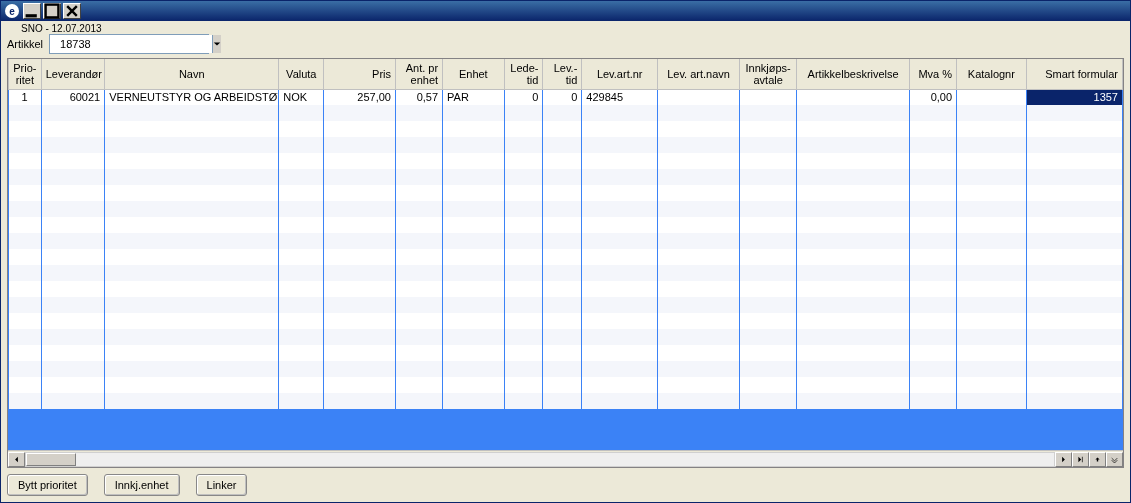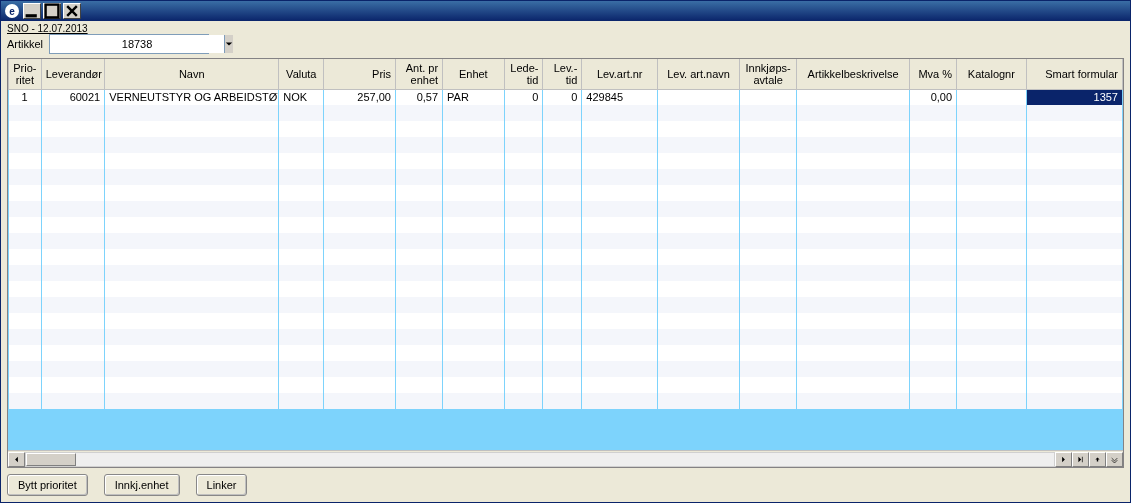--- a/index.html
+++ b/index.html
@@ -3,31 +3,31 @@
 <meta charset="utf-8">
 <style>
   * { box-sizing: border-box; }
   html, body { margin:0; padding:0; font-family: Tahoma, Arial, sans-serif; font-size:11px; color:#000; }
   .window { width:1131px; height:503px; border:1px solid #0a246a; background:#ece9d8; display:flex; flex-direction:column; }
   .titlebar { background:linear-gradient(to bottom,#3a6ea5,#0a246a); color:#fff; height:20px; display:flex; align-items:center; padding:0 2px 0 4px; font-weight:bold; font-size:12px; }
   .titlebar .ico { width:14px; height:14px; border-radius:50%; background:#fff; color:#0a246a; display:flex; align-items:center; justify-content:center; font-size:10px; margin-right:4px; font-weight:bold; }
   .titlebar .title { flex:1; }
   .winbtns { display:flex; gap:2px; }
   .winbtn { width:18px; height:16px; background:#d4d0c8; border:1px solid #fff; border-right-color:#404040; border-bottom-color:#404040; display:flex; align-items:center; justify-content:center; font-size:10px; color:#000; cursor:pointer; font-family:Arial; }
-  .toprow { display:flex; align-items:flex-end; padding:2px 6px 0 6px; gap:8px;text-decoration:underline;}
+  .toprow { display:flex; align-items:flex-end; padding:2px 6px 0 20px; gap:8px;}
   .sno { font-size:10px; }
   .artrow { display:flex; align-items:center; padding:0 6px 4px 6px; gap:6px; }
   .combo { position:relative; width:160px; height:20px; background:#fff; border:1px solid #7f9db9; display:flex; align-items:center; }
-  .combo input { border:none; outline:none; flex:1; padding:0 16px; font:inherit; height:100%;text-align:center; }
+  .combo input { border:none; outline:none; flex:1; padding:0 10px; font:inherit; height:100%; }
   .combo .cbtn { width:16px; height:100%; background:#d4d0c8; border-left:1px solid #7f9db9; display:flex; align-items:center; justify-content:center; cursor:pointer;}
   .combo .cbtn svg { width:8px; height:8px; }
   .desc { flex:1; background:#f0f0ec; border:1px solid #c0c0b8; height:20px; padding:2px 6px; margin-left:6px; color:#444; }
   .btnrow { display:flex; gap:8px; padding:6px; }
   .btn { height:22px; padding:0 10px; background:#ece9d8; border:1px solid #888; border-radius:3px; box-shadow:inset 1px 1px 0 #fff, inset -1px -1px 0 #c0c0c0; cursor:pointer; font:inherit; }
-  .gridwrap { flex:1; margin:0 6px; border:1px solid #848284; background:#7dd3fc; display:flex; flex-direction:column; overflow:hidden; position:relative;}
+  .gridwrap { flex:1; margin:0 6px; border:1px solid #848284; background:#3b82f6; display:flex; flex-direction:column; overflow:hidden; position:relative;}
   .grid { flex:1; overflow:auto; }
   table { border-collapse:collapse; width:100%; table-layout:fixed; }
   th { background:#ece9d8; border:1px solid #c0c0c0; border-top:none; font-weight:normal; padding:2px 4px; height:30px; vertical-align:middle; text-align:center; position:sticky; top:0; white-space:normal; }
   th.r,td.r { text-align:right; }
   th.c,td.c { text-align:center; }
   td { border-right:1px solid transparent; padding:1px 4px; height:16px; white-space:nowrap; overflow:hidden; text-overflow:clip; }
   tr.odd td { background:#fff; }
   tr.even td { background:#f4f6fb; }
   .cell-sel { background:#0a246a !important; color:#fff; }
   .hscroll { height:17px; background:#ece9d8; border-top:1px solid #c0c0c0; display:flex; align-items:center; }

